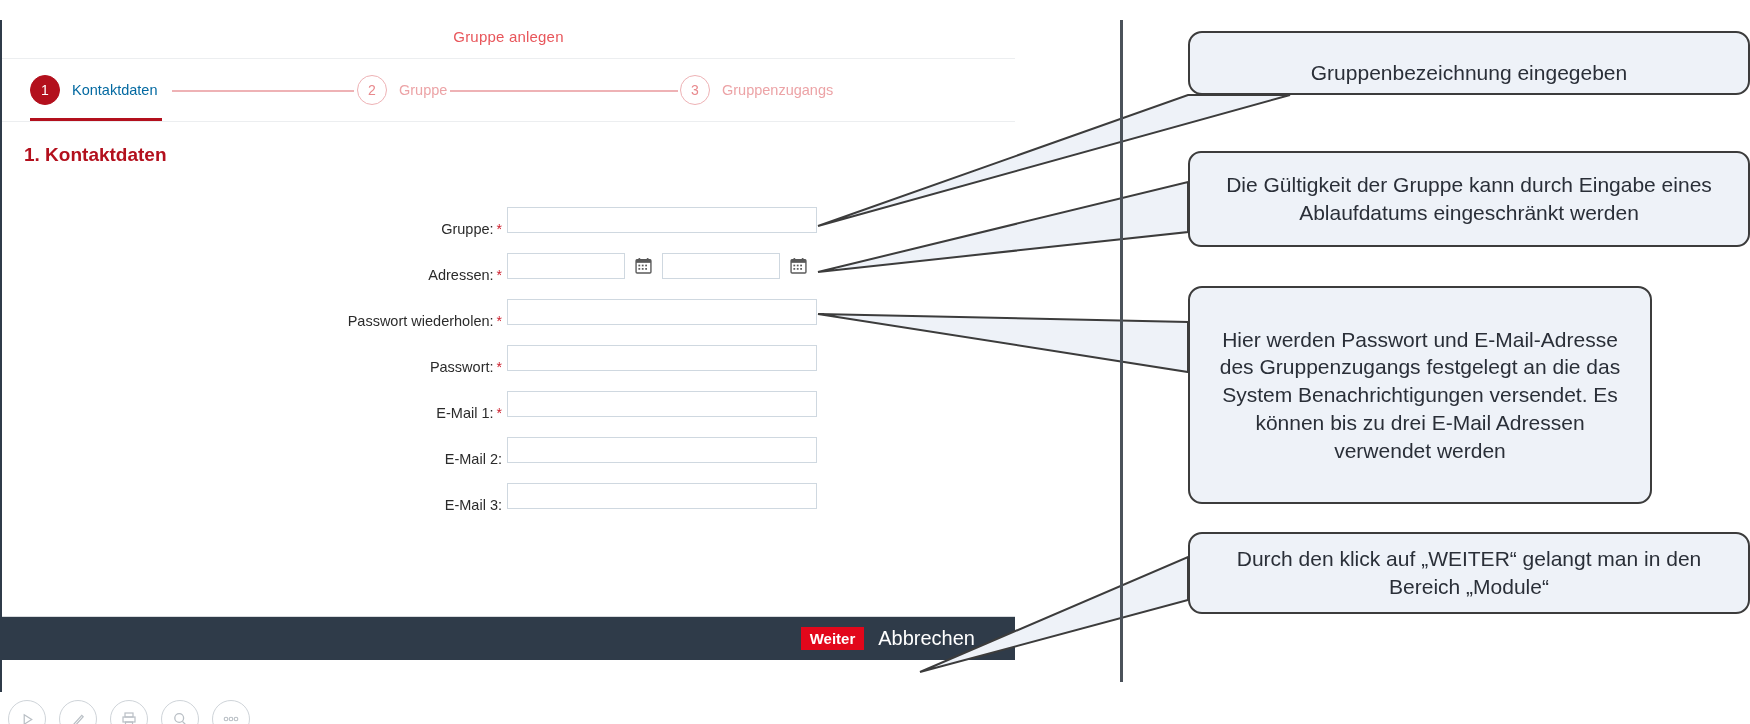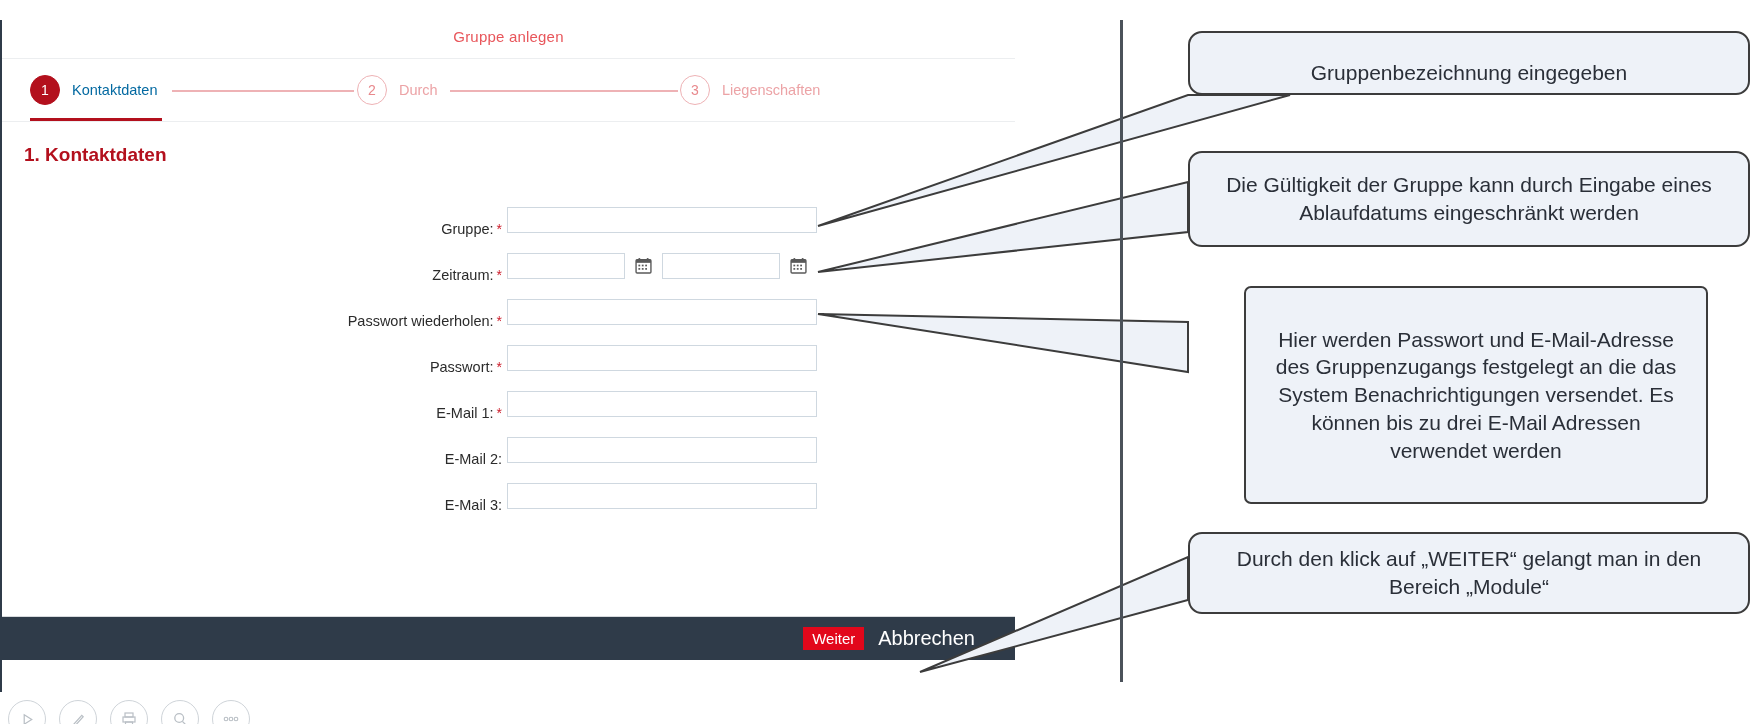--- a/index.html
+++ b/index.html
@@ -83,21 +83,21 @@
 
   
   .app-footer{
     position:absolute; left:0; bottom:32px; width:1013px; height:44px;
     background:#2f3b49;
     border-top:1px solid #d7dadd;
     display:flex; align-items:center; justify-content:flex-end;
     padding-right:18px; box-sizing:border-box; gap:14px;
   }
   .btn-weiter{
-    background:#e2071b; color:#fff; font-size:15px; font-weight:normal;
+    background:#e2071b; color:#fff; font-size:15px; font-weight:bold;
     padding:3px 9px; border:none; line-height:1.15;
   }
   .btn-abbrechen{
     color:#ffffff; font-size:20px; margin-right:22px;
   }
   .circ{
     width:36px;height:36px;border-radius:50%;
     border:1.5px solid #cfd4d9; background:#fff;
     display:flex;align-items:center;justify-content:center;
   }
@@ -111,22 +111,22 @@
     color:#2a2f38;
     font-size:21px;
     line-height:1.32;
     text-align:center;
     display:flex; align-items:center; justify-content:center;
     padding:6px 16px;
     box-sizing:border-box;
     z-index:5;
   }
   #callout-1{ left:1188px; top:31px;  width:562px; height:64px;align-items:flex-end;}
-  #callout-2{ left:1188px; top:151px; width:562px; height:96px;}
-  #callout-3{ left:1244px; top:286px; width:464px; height:218px;border-radius:7px;}
+  #callout-2{ left:1188px; top:151px; width:562px; height:96px;border-radius:13px;}
+  #callout-3{ left:1188px; top:286px; width:464px; height:218px;}
   #callout-4{ left:1188px; top:532px; width:562px; height:82px;justify-content:flex-end;}
 
   
   #tails{ position:absolute; left:0; top:0; width:1750px; height:724px; z-index:4; }
 
   .vline{
     position:absolute; left:1120px; top:20px; width:3px; height:662px;
     background:#4b525a; z-index:6;
   }
 </style>
@@ -155,42 +155,42 @@
       <div class="step-line" style="left:170px;width:182px;"></div>
       <div class="step-line" style="left:448px;width:228px;"></div>
 
       <div class="step active" style="left:28px;">
         <div class="bubble">1</div>
         <div class="lbl">Kontaktdaten</div>
       </div>
 
       <div class="step idle" style="left:355px;">
         <div class="bubble">2</div>
-        <div class="lbl">Durch</div>
+        <div class="lbl">Gruppe</div>
       </div>
 
       <div class="step idle" style="left:678px;">
         <div class="bubble">3</div>
-        <div class="lbl">Liegenschaften</div>
+        <div class="lbl">Gruppenzugangs</div>
       </div>
 
       <div class="active-underline"></div>
     </div>
 
     <div class="section-head">1. Kontaktdaten</div>
 
     <div class="form">
 
       <div class="frow">
         <div class="flabel"><span>Gruppe:</span><span class="req">*</span></div>
         <input class="finput" value="" style="">
       </div>
 
       <div class="frow">
-        <div class="flabel"><span>Zeitraum:</span><span class="req">*</span></div>
+        <div class="flabel"><span>Adressen:</span><span class="req">*</span></div>
         <input class="finput small" value="" style="">
         <span class="cal-icon">
           <svg viewBox="0 0 16 16" width="17" height="17" xmlns="http://www.w3.org/2000/svg">
             <rect x="1" y="2.5" width="14" height="12.5" rx="1" fill="#fff" stroke="#595959" stroke-width="1.3"></rect>
             <rect x="1" y="2.5" width="14" height="3" fill="#595959"></rect>
             <rect x="3.3" y="1" width="1.6" height="2.6" fill="#595959"></rect>
             <rect x="11.1" y="1" width="1.6" height="2.6" fill="#595959"></rect>
             <g fill="#595959">
               <rect x="3.2" y="7.2" width="1.7" height="1.6"></rect>
                 <rect x="6.4" y="7.2" width="1.7" height="1.6"></rect>

